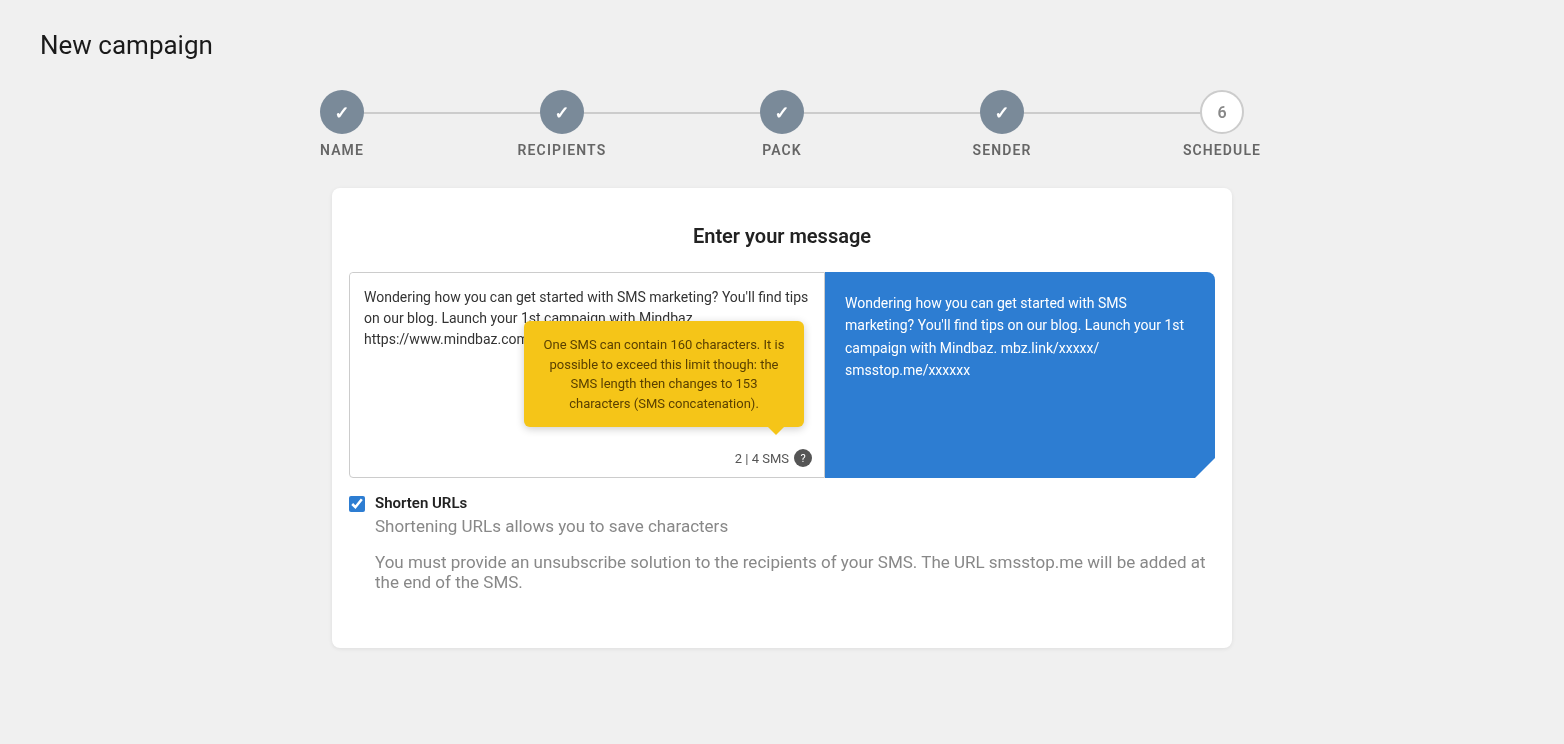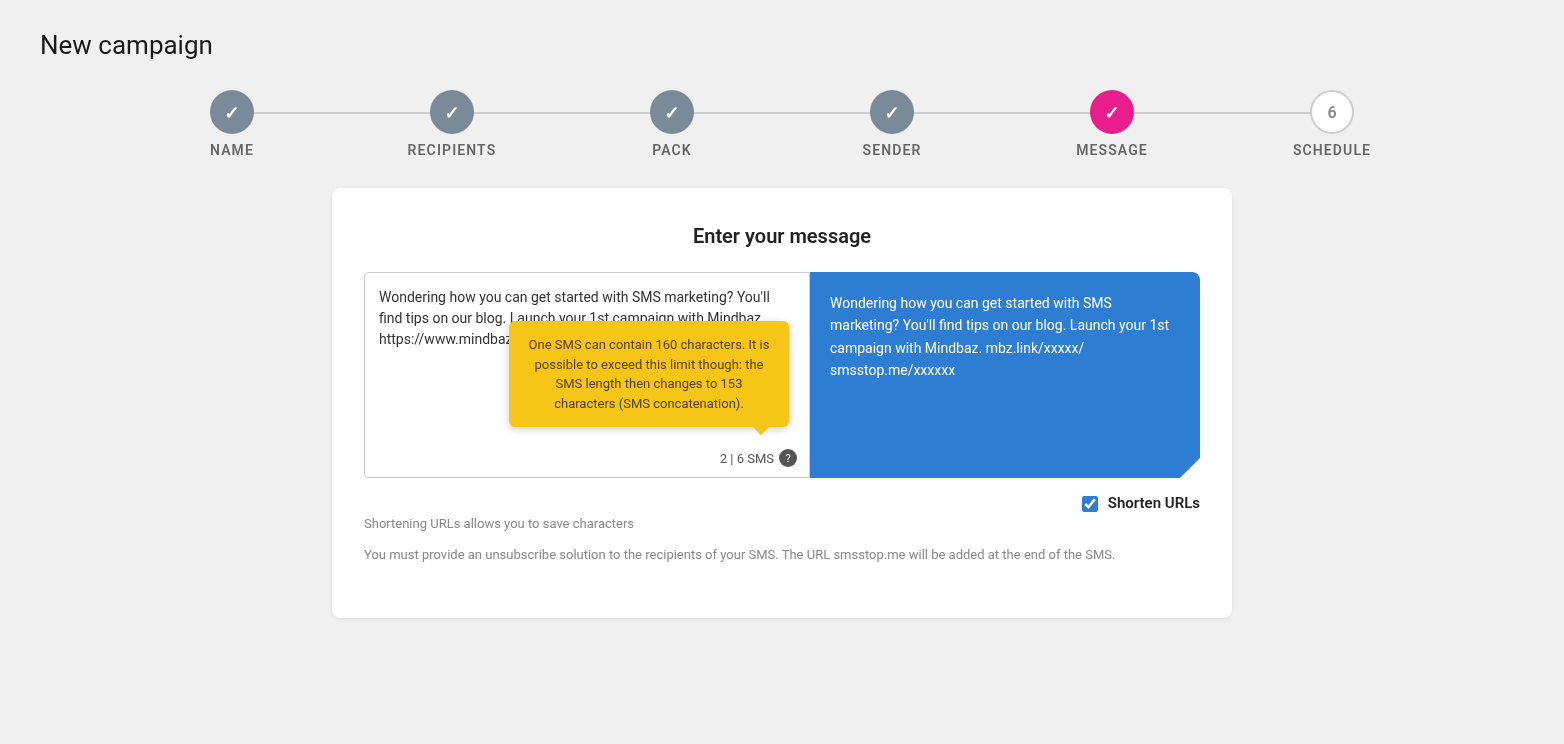--- a/index.html
+++ b/index.html
@@ -83,21 +83,21 @@
       color: #666;
       text-transform: uppercase;
     }
 
     .checkmark::before { content: '✓'; font-size: 18px; }
 
     
     .main-card {
       background: #fff;
       border-radius: 8px;
-      padding: 36px 32px 40px;
+      padding: 36px 17px 40px;
       max-width: 900px;
       margin: 0 auto;
       box-shadow: 0 1px 4px rgba(0,0,0,0.08);
     }
 
     .card-title {
       text-align: center;
       font-size: 20px;
       font-weight: 600;
       color: #222;
@@ -208,42 +208,42 @@
 
     
     .options-section {
       margin-top: 8px;
     }
 
     .option-row {
       display: flex;
       align-items: flex-start;
       margin-bottom: 4px;
-      justify-content: flex-end;
     }
 
     .option-row input[type="checkbox"] {
       margin-top: 2px;
       margin-right: 10px;
       width: 16px;
       height: 16px;
       cursor: pointer;
       accent-color: #2d7dd2;
       flex-shrink: 0;
     }
 
     .option-label {
       font-size: 15px;
       font-weight: 600;
       color: #222;
     }
 
     .option-desc {
-      font-size: 13px;
+      font-size: 17px;
       color: #888;
+      margin-left: 26px;
       margin-bottom: 16px;
     }
   </style>
 </head>
 <body>
 
 <h1 class="page-title">New campaign</h1>
 
 <div class="stepper">
 
@@ -272,27 +272,20 @@
   </div>
 
   <div class="step">
     <div class="step-connector"></div>
     <div class="step-circle completed">
       <span class="checkmark"></span>
     </div>
     <span class="step-label">SENDER</span>
   </div>
 
-  <div class="step">
-    <div class="step-connector"></div>
-    <div class="step-circle active">
-      <span class="checkmark"></span>
-    </div>
-    <span class="step-label">MESSAGE</span>
-  </div>
 
   <div class="step">
     <div class="step-circle pending">
       <span>6</span>
     </div>
     <span class="step-label">SCHEDULE</span>
   </div>
 
 </div>
 
@@ -303,21 +296,21 @@
 
     <div class="message-textarea-wrap">
       <textarea class="message-textarea" style="">Wondering how you can get started with SMS marketing? You'll find tips on our blog. Launch your 1st campaign with Mindbaz.  https://www.mindbaz.com/blog/</textarea>
 
       
       <div class="tooltip-box">
         <span>One SMS can contain 160 characters. It is possible to exceed this limit though: the SMS length then changes to 153 characters (SMS concatenation).</span>
       </div>
 
       <div class="sms-counter">
-        <span>2 | 6 SMS</span>
+        <span>2 | 4 SMS</span>
         <div class="help-icon">?</div>
       </div>
     </div>
 
     <div class="sms-preview">
       <span>Wondering how you can get started with SMS marketing? You'll find tips on our blog. Launch your 1st campaign with Mindbaz. mbz.link/xxxxx/ smsstop.me/xxxxxx</span>
     </div>
   </div>
 
   <div class="options-section">

